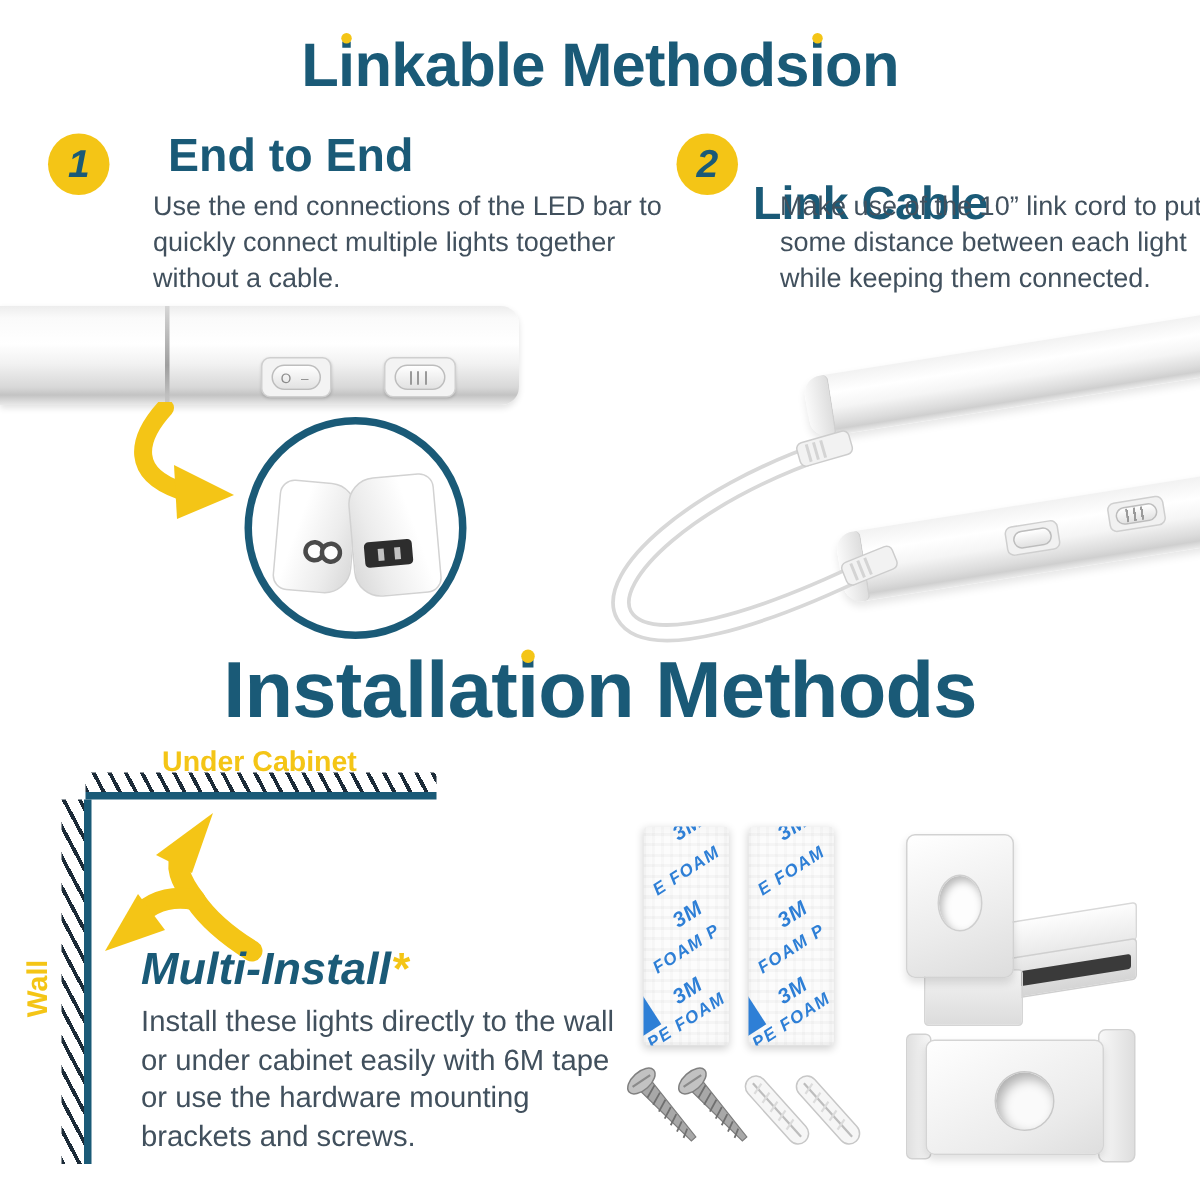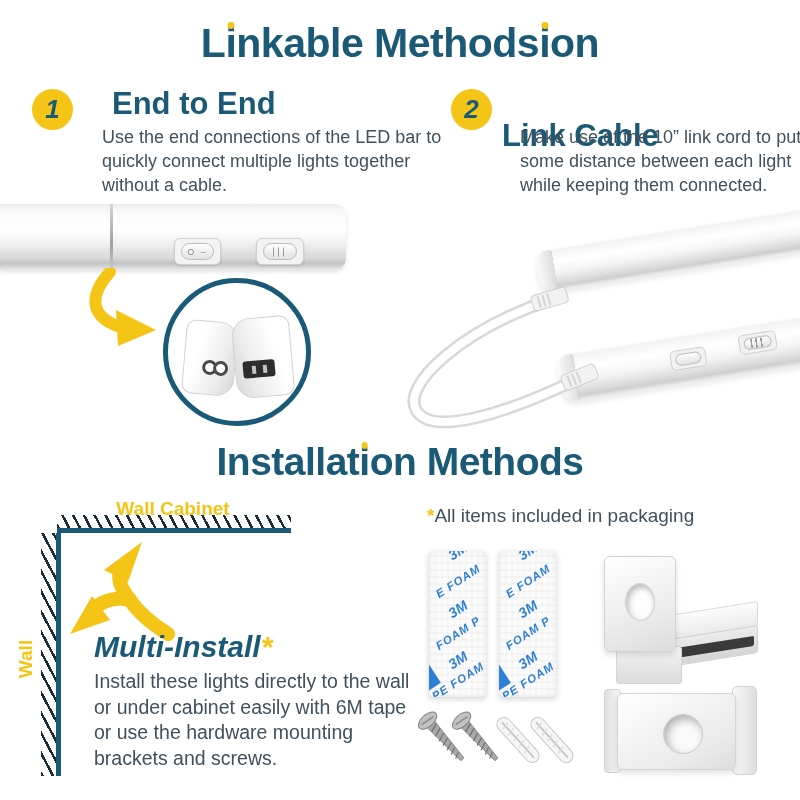--- a/index.html
+++ b/index.html
@@ -15,22 +15,22 @@
     position:relative;width:800px;height:800px;margin:0 auto;
     background:#fff;overflow:hidden;
     font-family:"Liberation Sans", sans-serif;color:var(--body);
   }
   
   .main-title{
     position:absolute;top:20px;left:0;right:0;text-align:center;
     font-size:41px;font-weight:800;letter-spacing:-.5px;color:var(--teal);
   }
   .methods-title{
-    position:absolute;top:440px;left:0;right:0;text-align:center;
-    font-size:39px;font-weight:800;letter-spacing:-.5px;color:var(--teal);
+    position:absolute;top:430px;left:0;right:0;text-align:center;
+    font-size:53px;font-weight:800;letter-spacing:-.5px;color:var(--teal);
   }
   .ai{position:relative;display:inline-block;}
   .ai::after{
     content:'';position:absolute;left:50%;transform:translateX(-50%);
     top:.055em;width:.17em;height:.17em;border-radius:50%;background:var(--yellow);
   }
   
   .step-circle{
     position:absolute;width:41px;height:41px;border-radius:50%;
     background:var(--yellow);color:var(--teal);
@@ -273,39 +273,38 @@
       <path d="M147,21 v12 M152,21 v12 M157,21 v12" stroke="#d4d4d4" stroke-width="2"></path>
     </g>
     <g transform="rotate(-22 188 106)">
       <rect x="170" y="97" width="36" height="16" rx="4" fill="#f2f2f2" stroke="#cdcdcd"></rect>
       <path d="M177,99 v12 M182,99 v12 M187,99 v12" stroke="#d4d4d4" stroke-width="2"></path>
     </g>
   </svg>
 
   <h2 class="methods-title"><span>Installat</span><span class="ai">i</span><span>on Methods</span></h2>
 
-  <div class="under-cabinet">Wall Cabinet</div>
+  <div class="under-cabinet">Under Cabinet</div>
   <div class="h-hatch"></div>
   <div class="h-line"></div>
   <div class="v-hatch"></div>
   <div class="v-line"></div>
   <div class="wall-label">Wall</div>
 
   <svg class="multi-arrow" viewBox="0 0 112 102">
     <path d="M100,94 C84,84 70,72 62,60" fill="none" stroke="#f4c516" stroke-width="14" stroke-linecap="round"></path>
     <path d="M62,60 C52,47 48,37 54,28" fill="none" stroke="#f4c516" stroke-width="14" stroke-linecap="round"></path>
     <path d="M62,60 C49,57 36,60 27,68" fill="none" stroke="#f4c516" stroke-width="14" stroke-linecap="round"></path>
     <polygon points="36,30 74,2 60,42" fill="#f4c516"></polygon>
     <polygon points="24,56 2,94 42,80" fill="#f4c516"></polygon>
   </svg>
 
   <div class="multi-title"><span>Multi-Install</span><span class="ast">*</span></div>
   <div class="multi-body">Install these lights directly to the wall or under cabinet easily with 6M tape or use the hardware mounting brackets and screws.</div>
 
-  <div class="pack-note"><span class="ast">*</span><span>All items included in packaging</span></div>
 
   <div class="tape" id="tape1">
     <div class="row r0 big">3M</div>
     <div class="row r1">E FOAM</div>
     <div class="row r2 big">3M</div>
     <div class="row r3">FOAM P</div>
     <div class="row r4 big">3M</div>
     <div class="row r5">PE FOAM</div>
   </div>
   <div class="tape" id="tape2">

